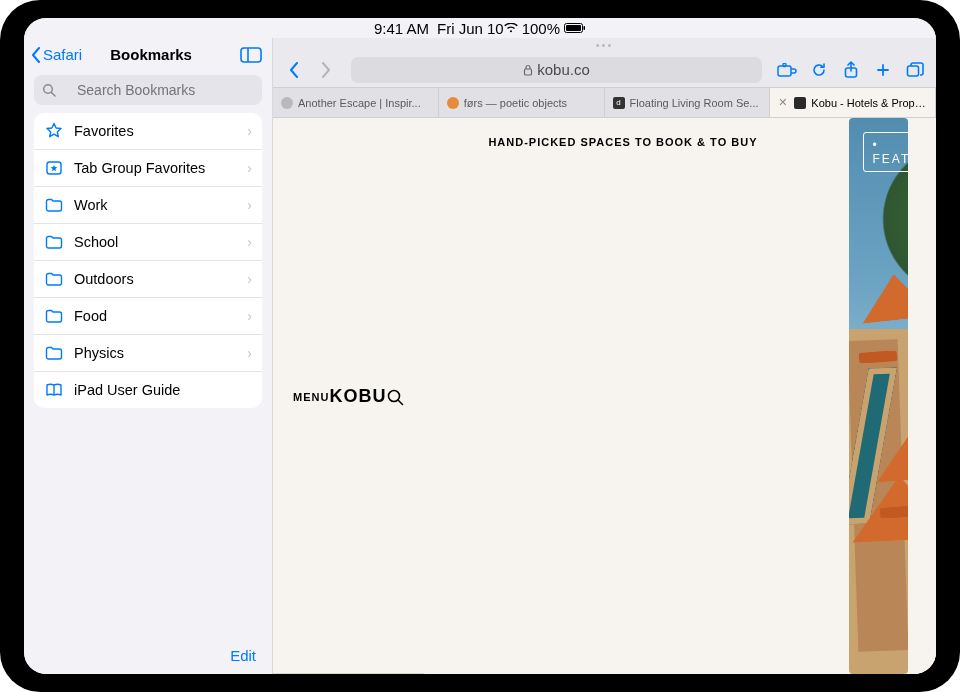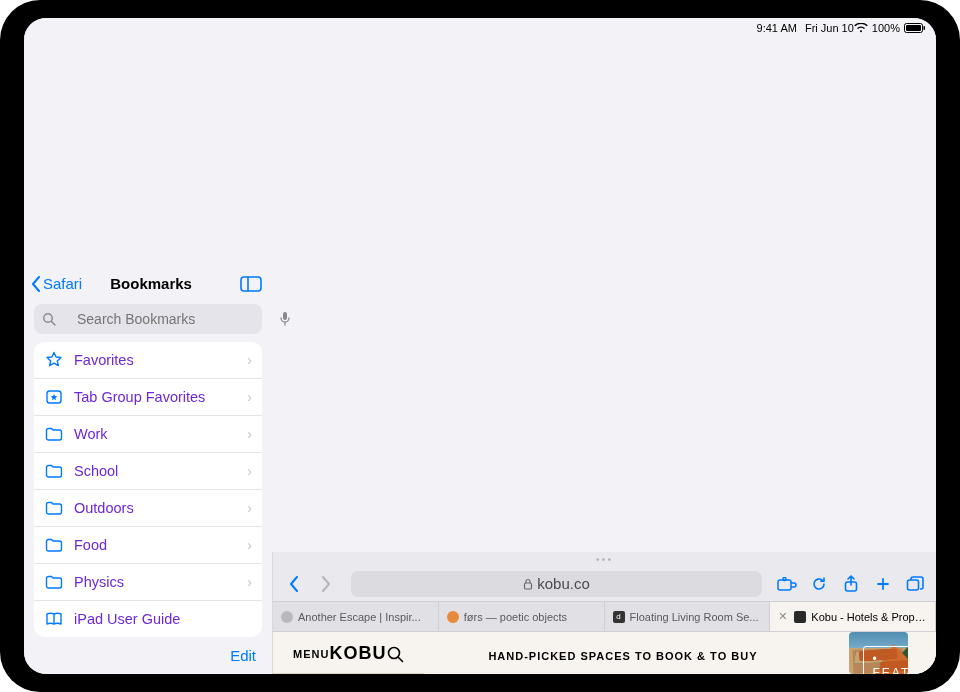--- a/index.html
+++ b/index.html
@@ -22,34 +22,33 @@
     background: #f2f2f7;
     border-radius: 22px;
     overflow: hidden;
     display: flex;
     flex-direction: column;
   }
   .statusbar {
     height: 20px;
     display: flex;
     align-items: center;
-    justify-content: flex-end;
+    justify-content: center;
     padding: 0 10px;
-    font-size: 11px;
+    font-size: 15px;
     color: #000;
     font-weight: 500;
     background: #f2f2f7;
   }
   .statusbar .left { display:flex; gap:8px; align-items:center;}
   .statusbar .right { display:flex; gap:4px; align-items:center;}
   .body {
     display: flex;
     flex: 1;
     min-height: 0;
-    align-items: flex-end;
   }
   
   .sidebar {
     width: 248px;
     background: #f2f2f7;
     display: flex;
     flex-direction: column;
     border-right: 0;
   }
   .sidebar-top {
@@ -88,21 +87,21 @@
   }
   .bm-item {
     display:flex; align-items:center;
     padding:8px 10px;
     border-bottom:0.5px solid #e3e3e8;
     gap:10px;
     font-size:14.5px;
   }
   .bm-item:last-child { border-bottom:none; }
   .bm-icon { width:20px; height:20px; display:flex; align-items:center; justify-content:center; color:#007aff;}
-  .bm-label { flex:1; color:#6d28d9;}
+  .bm-label { flex:1; color:#000000;}
   .bm-chev { color:#c6c6c8; font-size:14px;}
   .edit-row {
     margin-top:auto;
     padding:10px 16px;
     text-align:right;
     color:#007aff; font-size:15px;
   }
   
   .content {
     flex:1; min-width:0;

